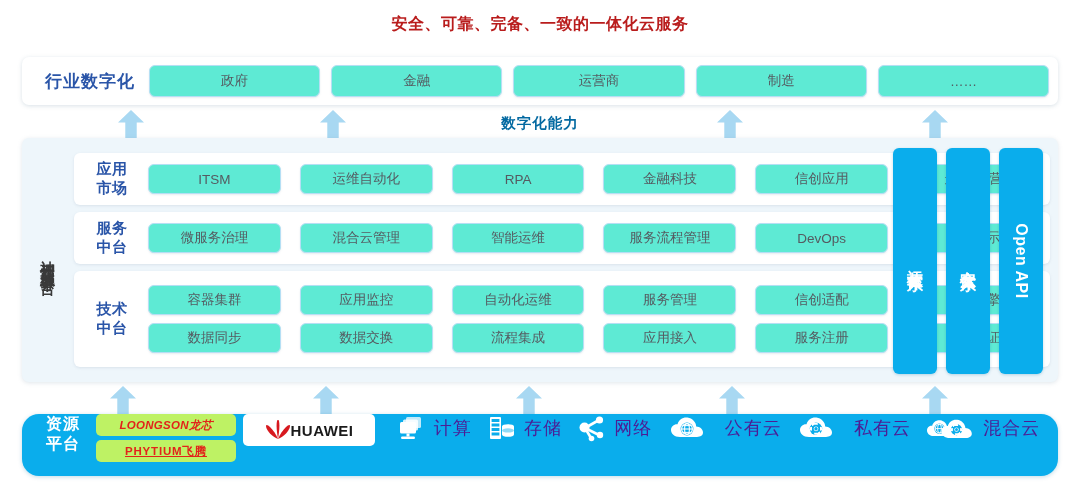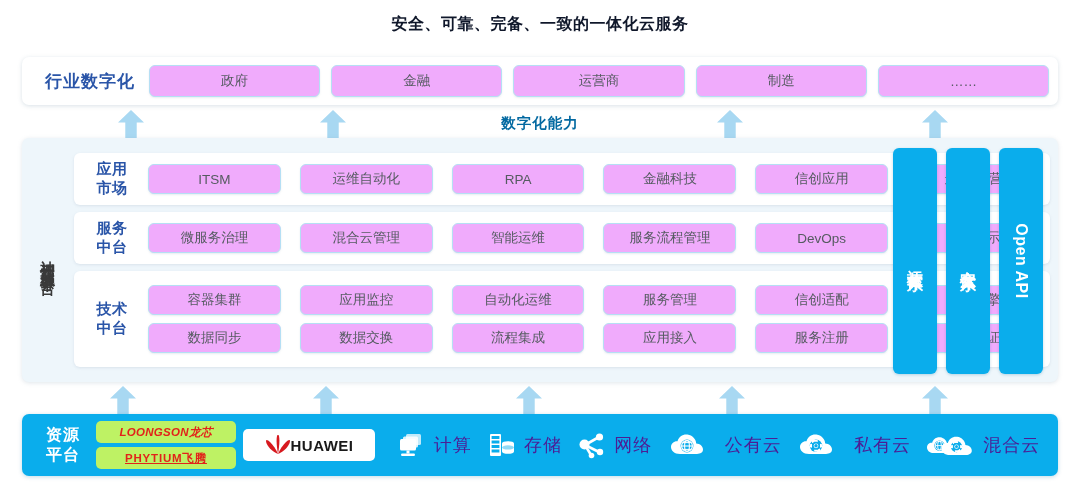--- a/index.html
+++ b/index.html
@@ -9,27 +9,27 @@
     font-family:"Liberation Sans","DejaVu Sans",sans-serif;
     overflow:hidden;
     position:relative;
   }
   .page{position:relative;width:1080px;height:491px;}
 
   
   .main-title{
     position:absolute;left:0;top:14px;width:1080px;
     text-align:center;
-    font-size:16px;font-weight:bold;color:#0f172a;
+    font-size:16px;font-weight:bold;color:#b91c1c;
     letter-spacing:.5px;
   }
 
   
   .pill{
-    background:#f0abfc;
+    background:#5eead4;
     border:1px solid #b5dff4;
     border-radius:6px;
     display:flex;align-items:center;justify-content:center;
     font-size:13.5px;color:#555b61;
     box-shadow:0 1px 2px rgba(120,150,170,.18);
     box-sizing:border-box;
   }
 
   
   .industry-band{
@@ -121,22 +121,22 @@
   }
   .vbar.latin span{
     writing-mode:horizontal-tb;
     transform:rotate(90deg);white-space:nowrap;
     letter-spacing:.5px;
   }
 
   
   .resource{
     position:absolute;left:22px;top:414px;width:1036px;height:62px;
-    background:#0aadec;border-radius:7px;
-    display:flex;align-items:center;
+    background:#0aadec;border-radius:17px;
+    display:flex;align-items:flex-start;
     box-shadow:0 1px 4px rgba(0,110,160,.25);
     box-sizing:border-box;padding:0 10px;
   }
   .res-label{
     width:62px;flex:0 0 62px;text-align:center;
     color:#ffffff;font-size:16px;font-weight:bold;
     line-height:1.25;letter-spacing:1px;
   }
   .logo-stack{display:flex;flex-direction:column;gap:4px;margin-left:2px;}
   .logo-box{

